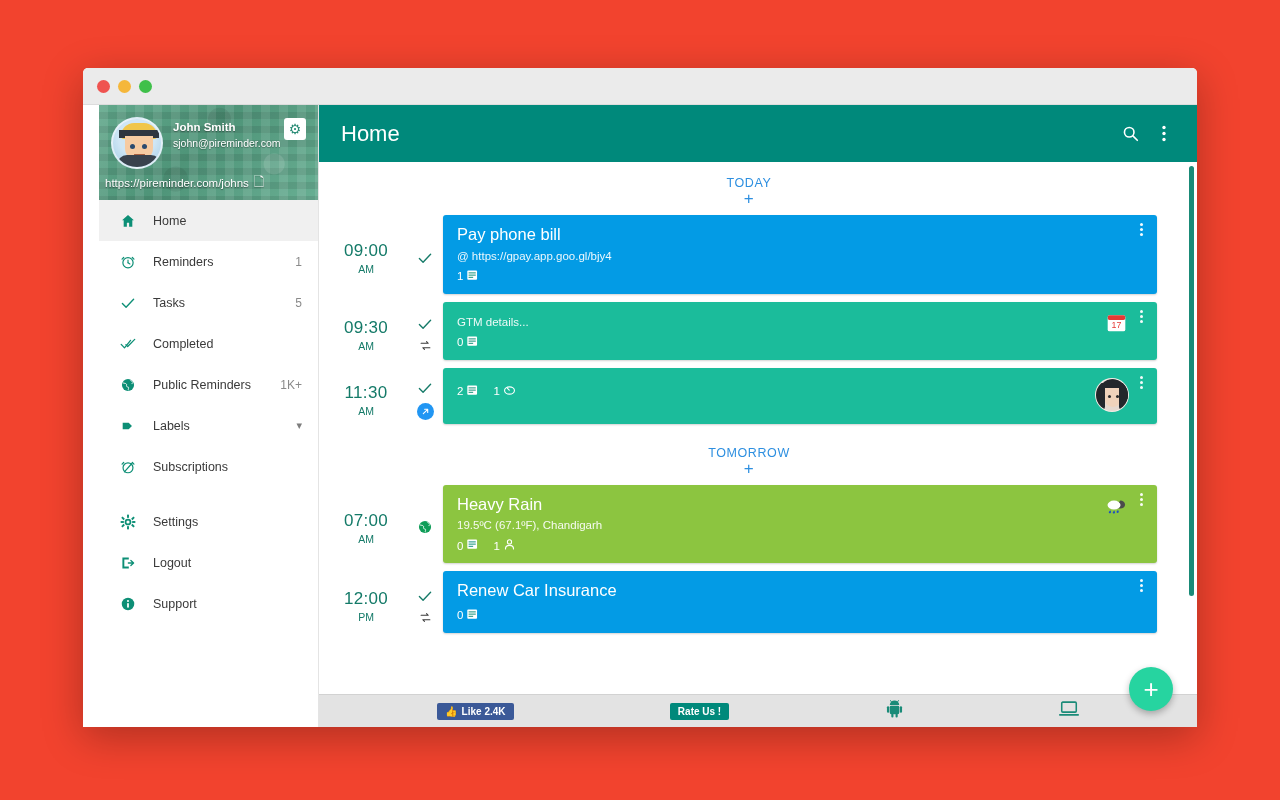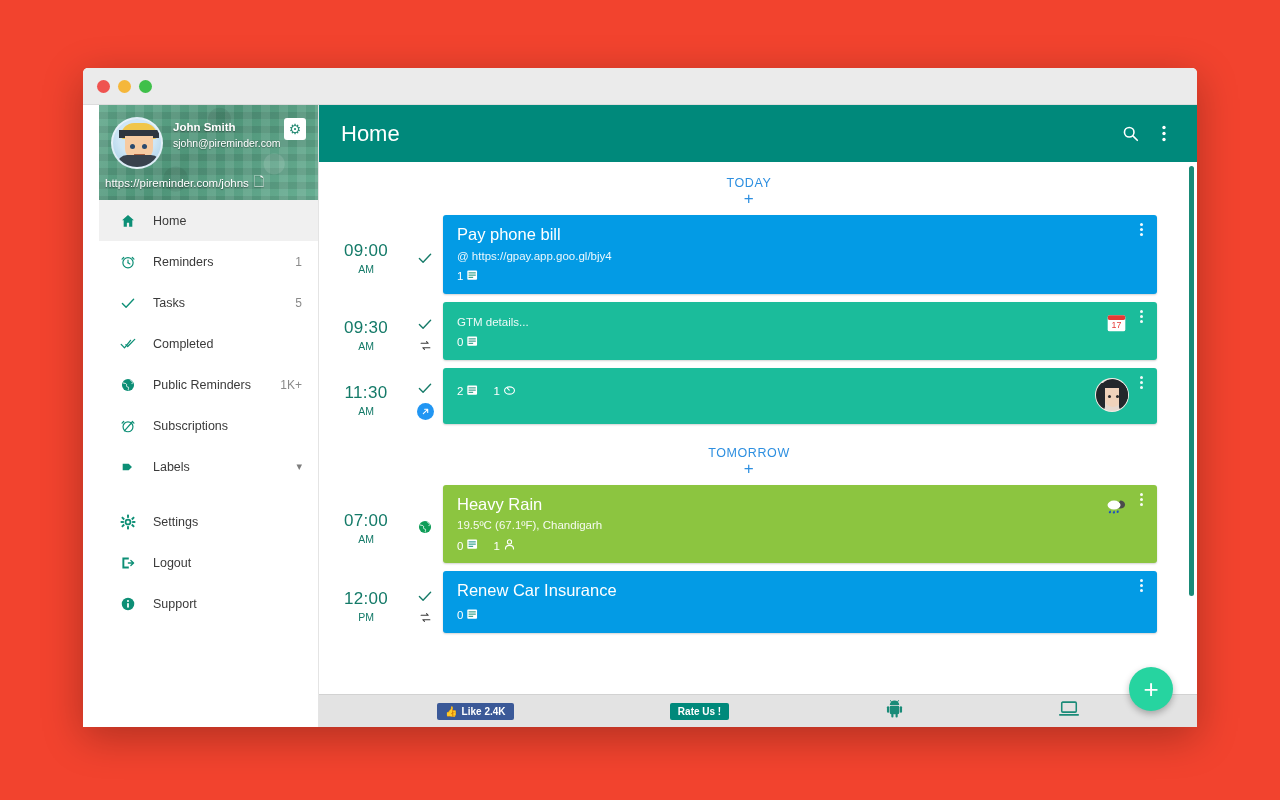--- a/index.html
+++ b/index.html
@@ -324,36 +324,36 @@
               <svg width="16" height="16" viewBox="0 0 20 20">
                 <circle cx="10" cy="10" r="7.6" fill="#0d8f76"></circle>
         <path d="M4 7.5c2 .6 3 .2 4 1.4s-.6 2 .4 3 2.4.2 2.4 1.6-.8 1.6-.4 2.6M13.6 3.6c-.6 1.4.6 1.8 1.6 1.4s1.6.6 1.2 1.6-1.8.6-1.4 1.8" fill="none" stroke="#fff" stroke-width="1.1" stroke-linecap="round"></path>
               </svg>
             </span>
             <span class="lbl">Public Reminders</span>
             <span class="cnt">1K+</span>
           </div>
           <div class="nav-item">
             <span class="ic">
+              <svg width="16" height="14" viewBox="0 0 20 20">
+                <path d="M2.4 5.2h8.6l4.6 4.8-4.6 4.8H2.4z" fill="#0d8f76"></path>
+              </svg>
+            </span>
+            <span class="lbl">Labels</span>
+            <span class="chev">▾</span>
+          </div>
+          <div class="nav-item">
+            <span class="ic">
               <svg width="16" height="16" viewBox="0 0 20 20">
                 <circle cx="10" cy="11" r="6.2" fill="none" stroke="#0d8f76" stroke-width="1.5"></circle>
         <path d="M4.6 4.4 2.6 6.4M15.4 4.4l2 2" stroke="#0d8f76" stroke-width="1.6" stroke-linecap="round"></path>
         <line x1="5.5" y1="16" x2="14.8" y2="5.6" stroke="#0d8f76" stroke-width="1.5" stroke-linecap="round"></line>
               </svg>
             </span>
             <span class="lbl">Subscriptions</span>
-          </div>
-          <div class="nav-item">
-            <span class="ic">
-              <svg width="16" height="14" viewBox="0 0 20 20">
-                <path d="M2.4 5.2h8.6l4.6 4.8-4.6 4.8H2.4z" fill="#0d8f76"></path>
-              </svg>
-            </span>
-            <span class="lbl">Labels</span>
-            <span class="chev">▾</span>
           </div>
           <div class="nav-gap"></div>
           <div class="nav-item">
             <span class="ic">
               <svg width="16" height="16" viewBox="0 0 20 20">
                 <circle cx="10" cy="10" r="3.1" fill="none" stroke="#0d8f76" stroke-width="2.2"></circle>
         <g fill="#0d8f76">
                   <rect x="8.8" y="0.8" width="2.4" height="4"></rect>
                   <rect x="8.8" y="15.2" width="2.4" height="4"></rect>
         <rect x="0.8" y="8.8" width="4" height="2.4"></rect>

